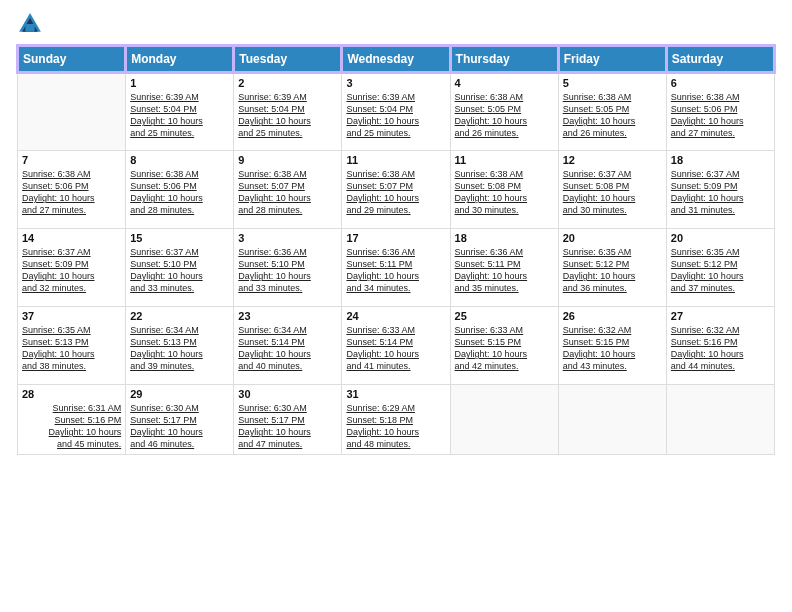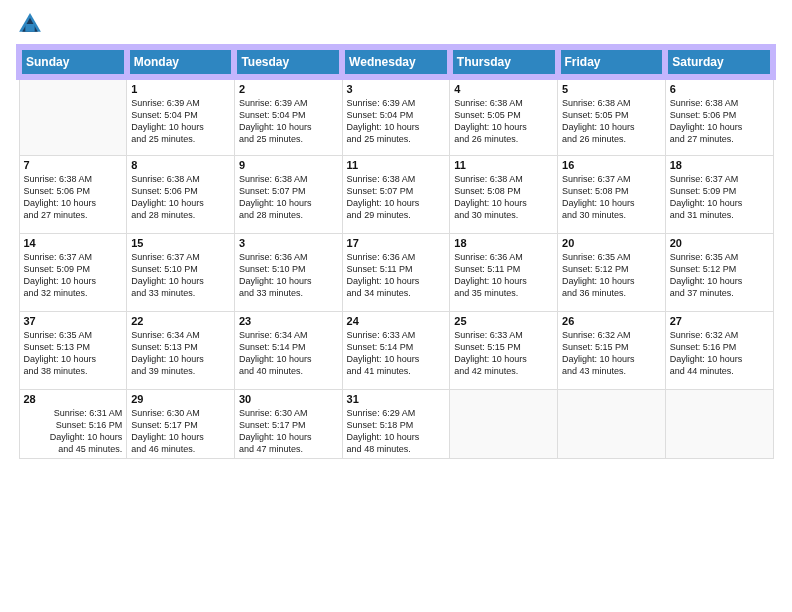--- a/index.html
+++ b/index.html
@@ -59,21 +59,21 @@
       border-collapse: collapse;
       border: 1px solid #ccc;
     }
     .calendar th {
       background: #2e86c1;
       color: #fff;
       font-size: 12px;
       font-weight: bold;
       padding: 5px 4px;
       text-align: left;
-      border: 6px solid #c4b5fd;
+      border: 3px solid #c4b5fd;
     }
     .calendar td {
       vertical-align: top;
       border: 1px solid #ddd;
       padding: 3px 4px;
       font-size: 9.5px;
       color: #222;
       width: calc(100% / 7);
       height: 78px;
       background: #fff;
@@ -84,20 +84,21 @@
     .day-number {
       font-size: 11px;
       font-weight: bold;
       color: #111;
       margin-bottom: 2px;
     }
     .cell-text {
       font-size: 9px;
       line-height: 1.35;
       color: #222;
+      text-decoration: underline;
     }
     .last-row td {
       height: 68px;
       margin-top: 20px;
     }
   </style>
 </head>
 <body>
 
 <div class="page">
@@ -207,21 +208,21 @@
 and 29 minutes.</div>
           </td>
           <td>
             <div class="day-number">11</div>
             <div class="cell-text" style="white-space: pre-line;">Sunrise: 6:38 AM
 Sunset: 5:08 PM
 Daylight: 10 hours
 and 30 minutes.</div>
           </td>
           <td>
-            <div class="day-number">16</div>
+            <div class="day-number">12</div>
             <div class="cell-text" style="white-space: pre-line;">Sunrise: 6:37 AM
 Sunset: 5:08 PM
 Daylight: 10 hours
 and 30 minutes.</div>
           </td>
           <td>
             <div class="day-number">18</div>
             <div class="cell-text" style="white-space: pre-line;">Sunrise: 6:37 AM
 Sunset: 5:09 PM
 Daylight: 10 hours

